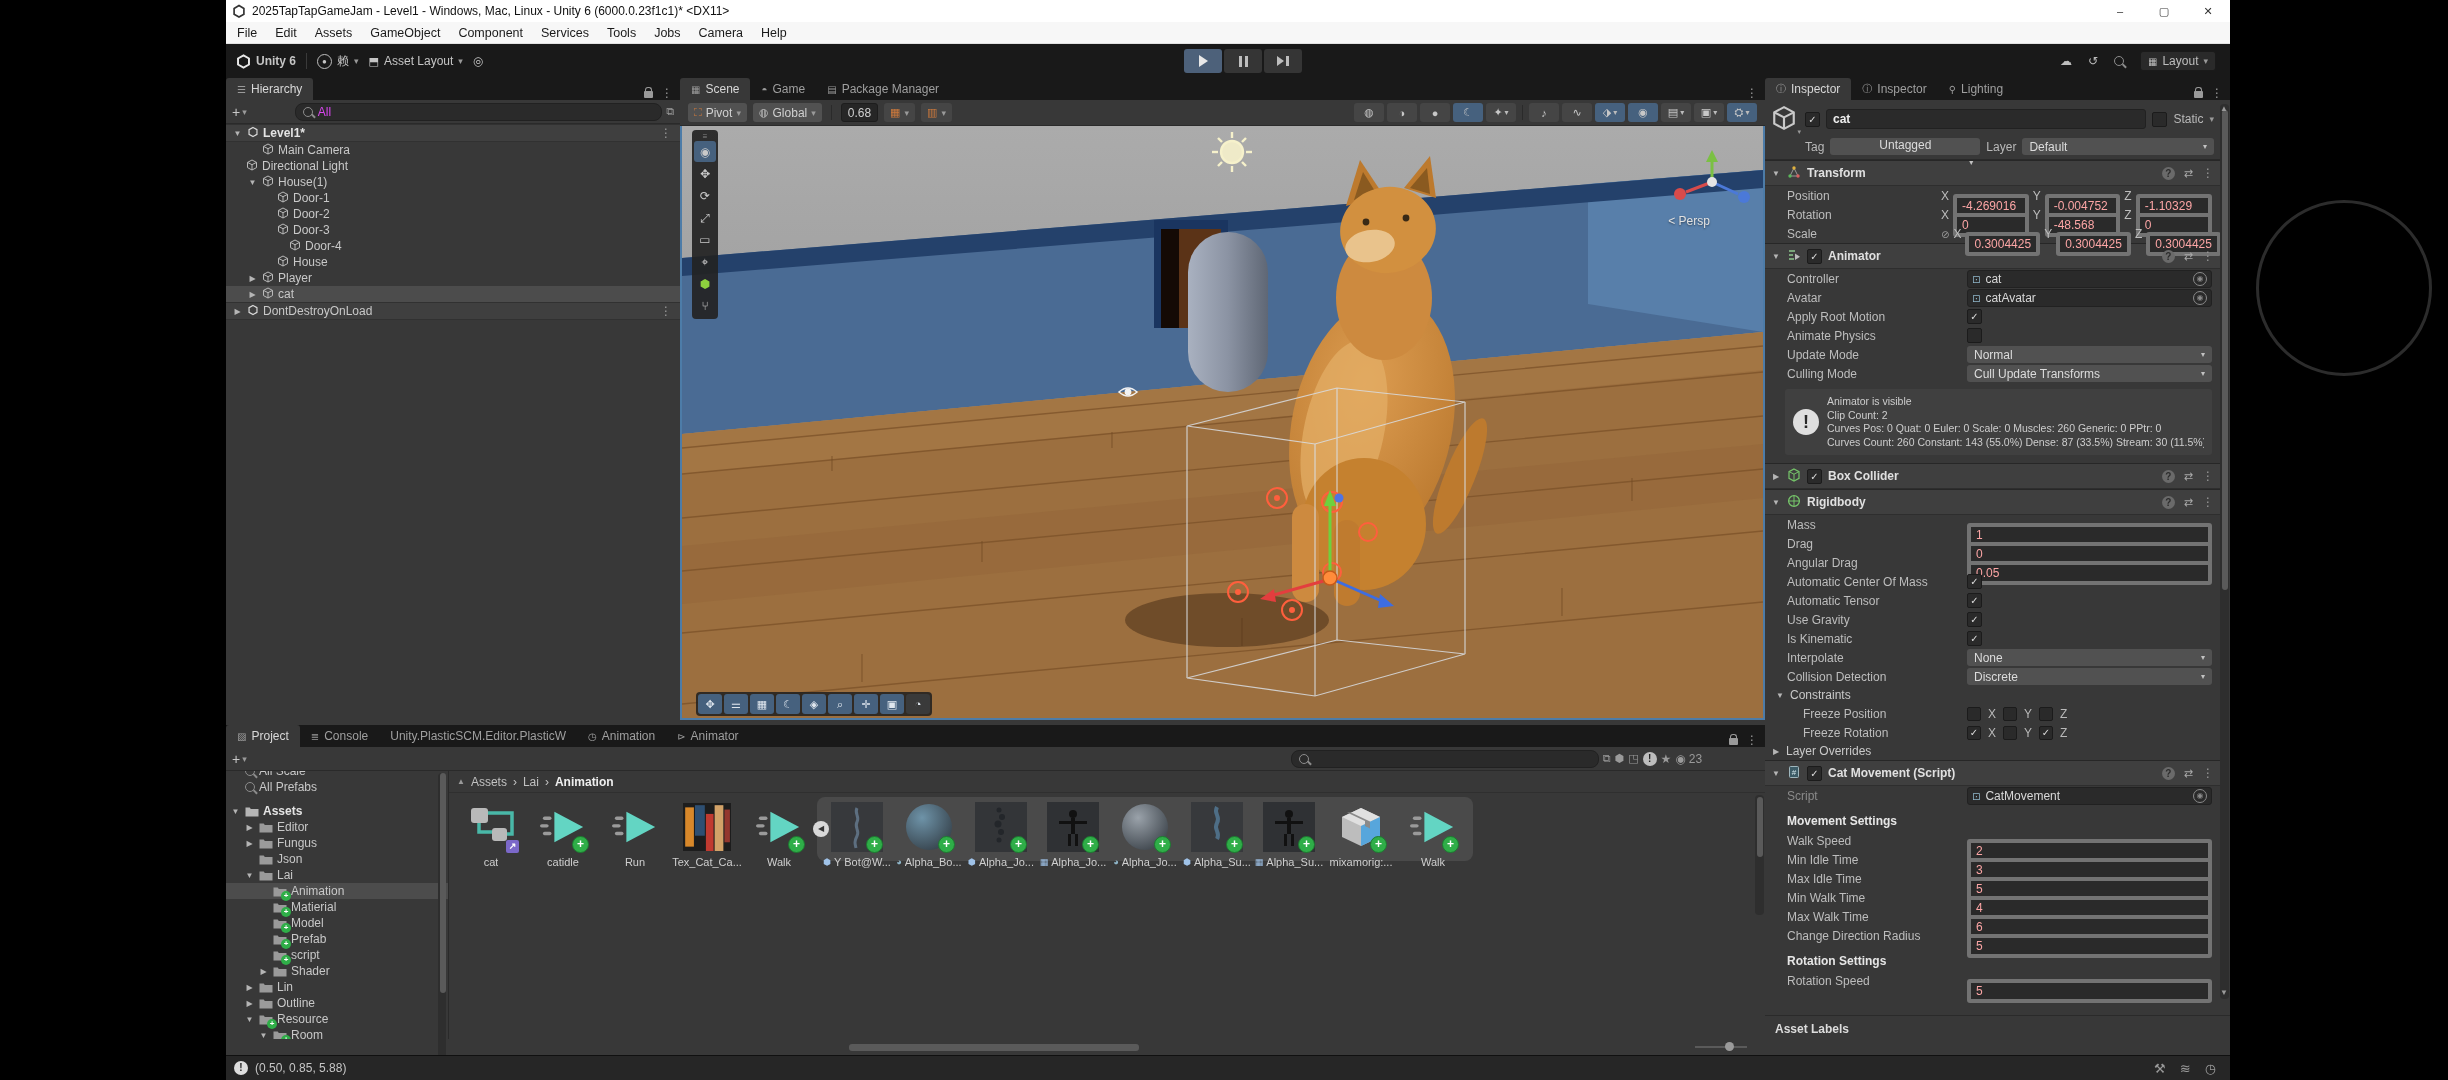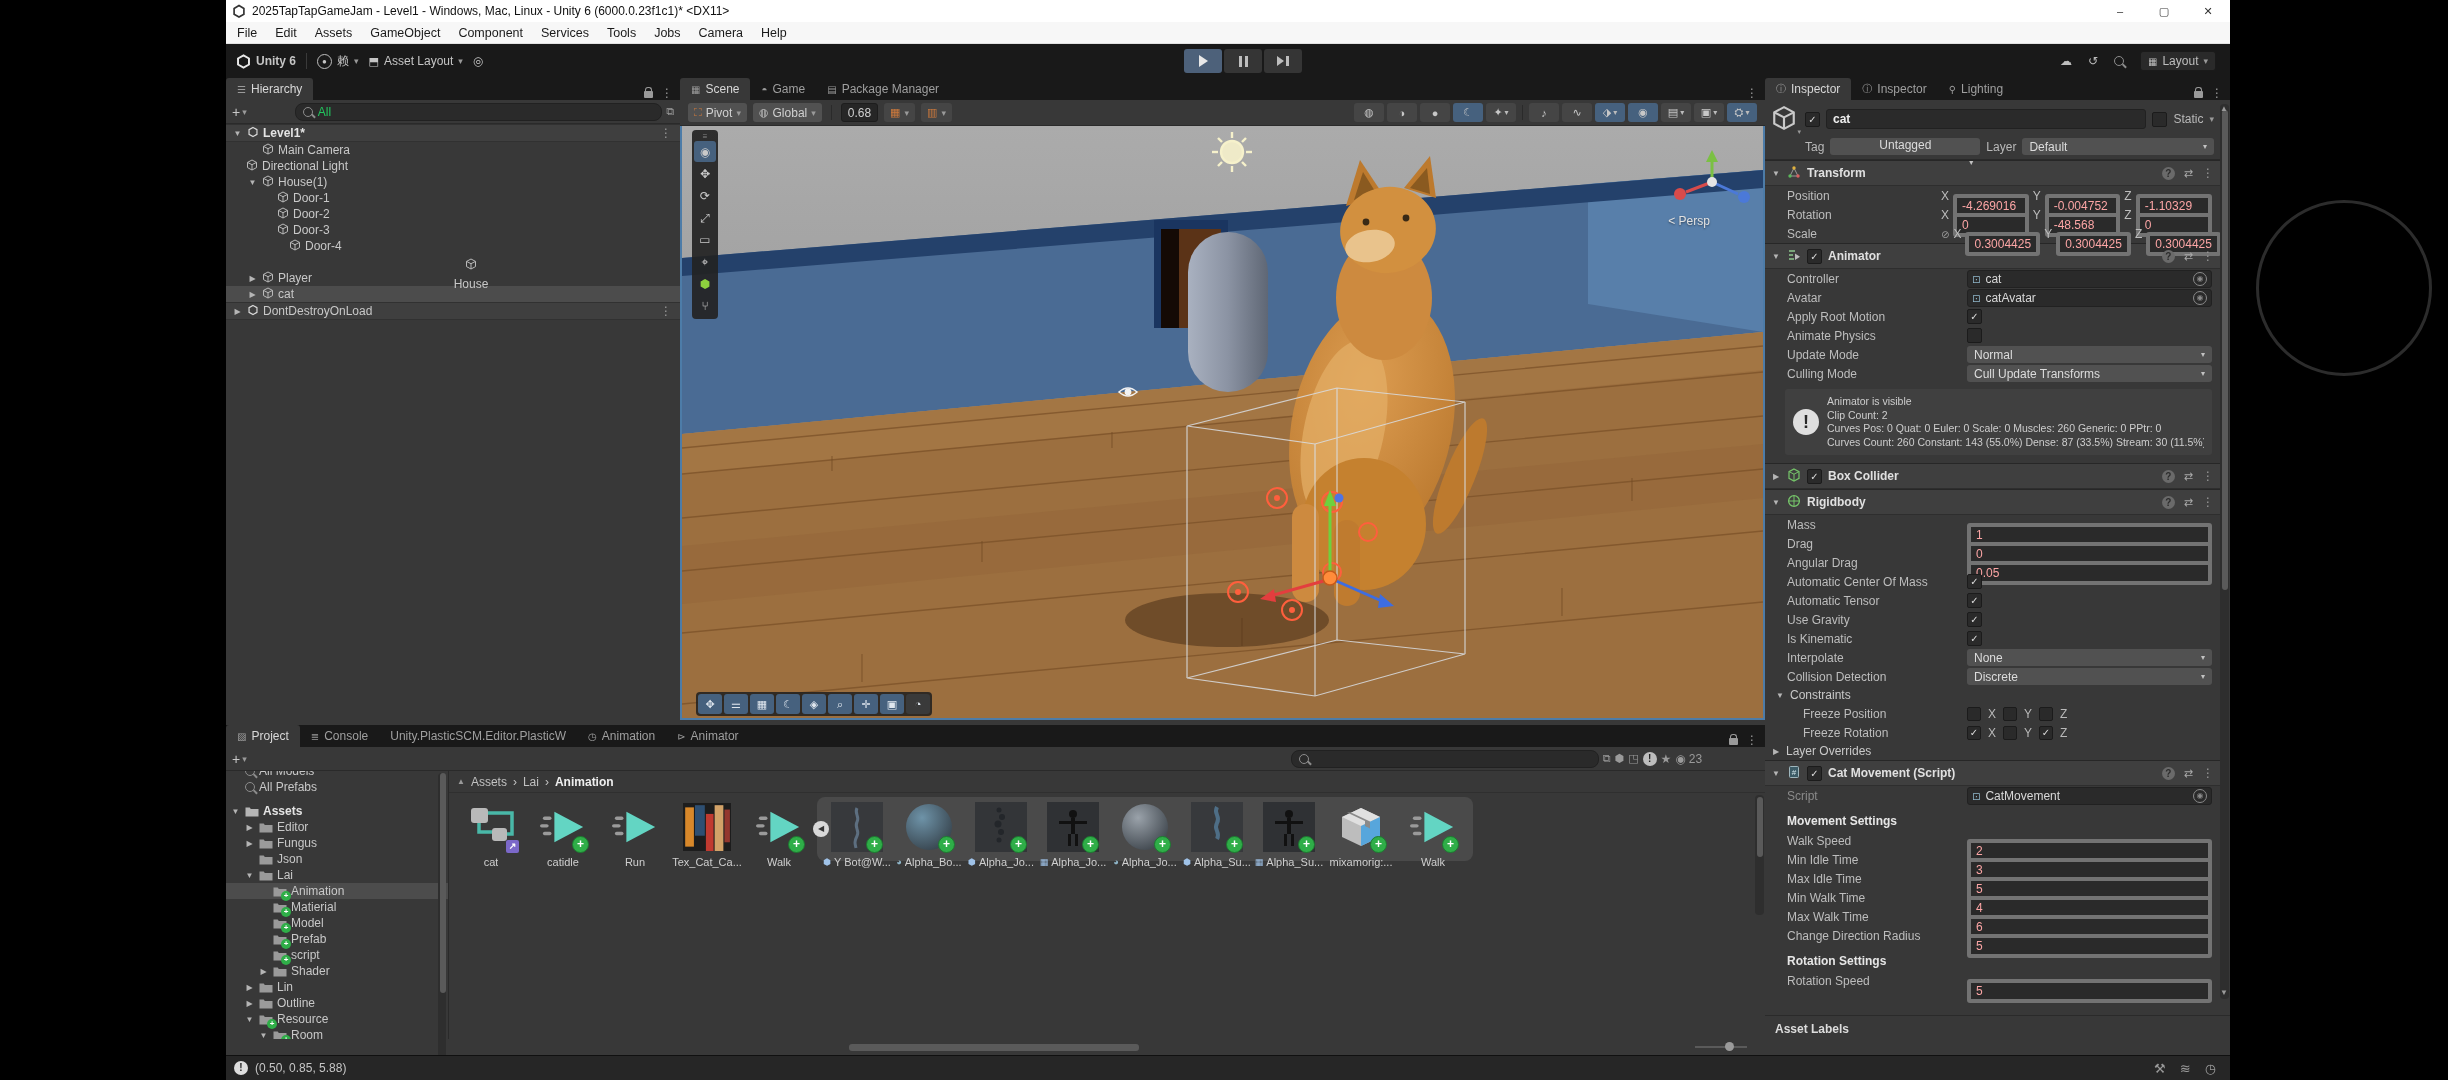--- a/index.html
+++ b/index.html
@@ -42,21 +42,21 @@
   .tab .tico{font-size:10px;color:#9a9a9a;}
   .strip-icons{margin-left:auto;display:flex;align-items:center;gap:8px;padding-right:7px;color:#9a9a9a;}
   .kebab{font-size:12px;color:#9a9a9a;}
   .mag{width:8px;height:8px;border:1.4px solid #8c8c8c;border-radius:50%;position:relative;display:inline-block;}
   .mag::after{content:'';position:absolute;width:5px;height:1.5px;background:#8c8c8c;transform:rotate(45deg);right:-4px;bottom:-1px;}
   .lock{width:9px;height:7px;background:#9a9a9a;border-radius:1px;position:relative;display:inline-block;margin-top:3px;}
   .lock::before{content:'';position:absolute;top:-4px;left:1px;width:5px;height:4px;border:1.4px solid #9a9a9a;border-bottom:none;border-radius:3px 3px 0 0;}
   .ptoolbar{position:absolute;left:0;top:22px;width:100%;height:24px;background:#383838;border-bottom:1px solid #2a2a2a;
             display:flex;align-items:center;box-sizing:border-box;padding:0 6px;gap:4px;}
   .searchfield{height:16px;background:#2a2a2a;border:1px solid #212121;border-radius:8px;display:flex;align-items:center;
-               gap:5px;padding:0 7px;color:#22c55e;flex:1;}
+               gap:5px;padding:0 7px;color:#d946ef;flex:1;}
   .plusbtn{display:flex;align-items:center;gap:2px;color:#c8c8c8;}
 
   
   .tree{position:absolute;overflow:hidden;}
   .trow{height:16px;display:flex;align-items:center;gap:4px;white-space:nowrap;padding-left:4px;}
   .trow.selected{background:#4c4c4c;}
   .trow.scene-row{background:#3f3f3f;border-top:1px solid #313131;border-bottom:1px solid #313131;}
   .trow .arr{width:11px;font-size:8px;color:#b5b5b5;text-align:center;flex:none;}
   .trow .lbl{color:#c8c8c8;}
   .trow .lbl.bold{font-weight:bold;color:#e4e4e4;}
@@ -336,21 +336,21 @@
             <div class="lbl">Door-3</div>
           </div>
           <div class="trow" style="padding-left: 48px;">
             <div class="arr"></div>
             <div><svg width="12" height="12" viewBox="0 0 12 12">
                 <path d="M6 1 10.5 3.4v5.2L6 11 1.5 8.6V3.4z" fill="none" stroke="#b9b9b9"></path>
                 <path d="M1.5 3.4 6 5.7l4.5-2.3M6 5.7V11" fill="none" stroke="#b9b9b9"></path>
               </svg></div>
             <div class="lbl">Door-4</div>
           </div>
-          <div class="trow" style="padding-left: 36px; flex-direction: column;">
+          <div class="trow" style="padding-left: 36px;">
             <div class="arr"></div>
             <div><svg width="12" height="12" viewBox="0 0 12 12">
                 <path d="M6 1 10.5 3.4v5.2L6 11 1.5 8.6V3.4z" fill="none" stroke="#b9b9b9"></path>
                 <path d="M1.5 3.4 6 5.7l4.5-2.3M6 5.7V11" fill="none" stroke="#b9b9b9"></path>
               </svg></div>
             <div class="lbl">House</div>
           </div>
           <div class="trow" style="padding-left: 21px;">
             <div class="arr">▶</div>
             <div><svg width="12" height="12" viewBox="0 0 12 12">
@@ -991,21 +991,21 @@
         <span style="color:#9a9a9a;display:flex;align-items:center;gap:3px;">
           <span>◉</span>
             <span>23</span>
         </span>
       </div>
       <div class="proj-body">
         <div class="proj-tree" id="proj-tree">
             <div class="trow" style="margin-top: -8px; padding-left: 4px;">
               <div class="arr"></div>
               <div class="mag"></div>
-              <div class="lbl">All Models</div>
+              <div class="lbl">All Scale</div>
             </div>
             <div class="trow" style="padding-left: 4px;">
               <div class="arr"></div>
               <div class="mag"></div>
               <div class="lbl">All Prefabs</div>
             </div>
             <div style="height: 8px;"></div>
             <div class="trow" style="padding-left: 4px;">
               <div class="arr">▼</div>
               <div class="foldr">

